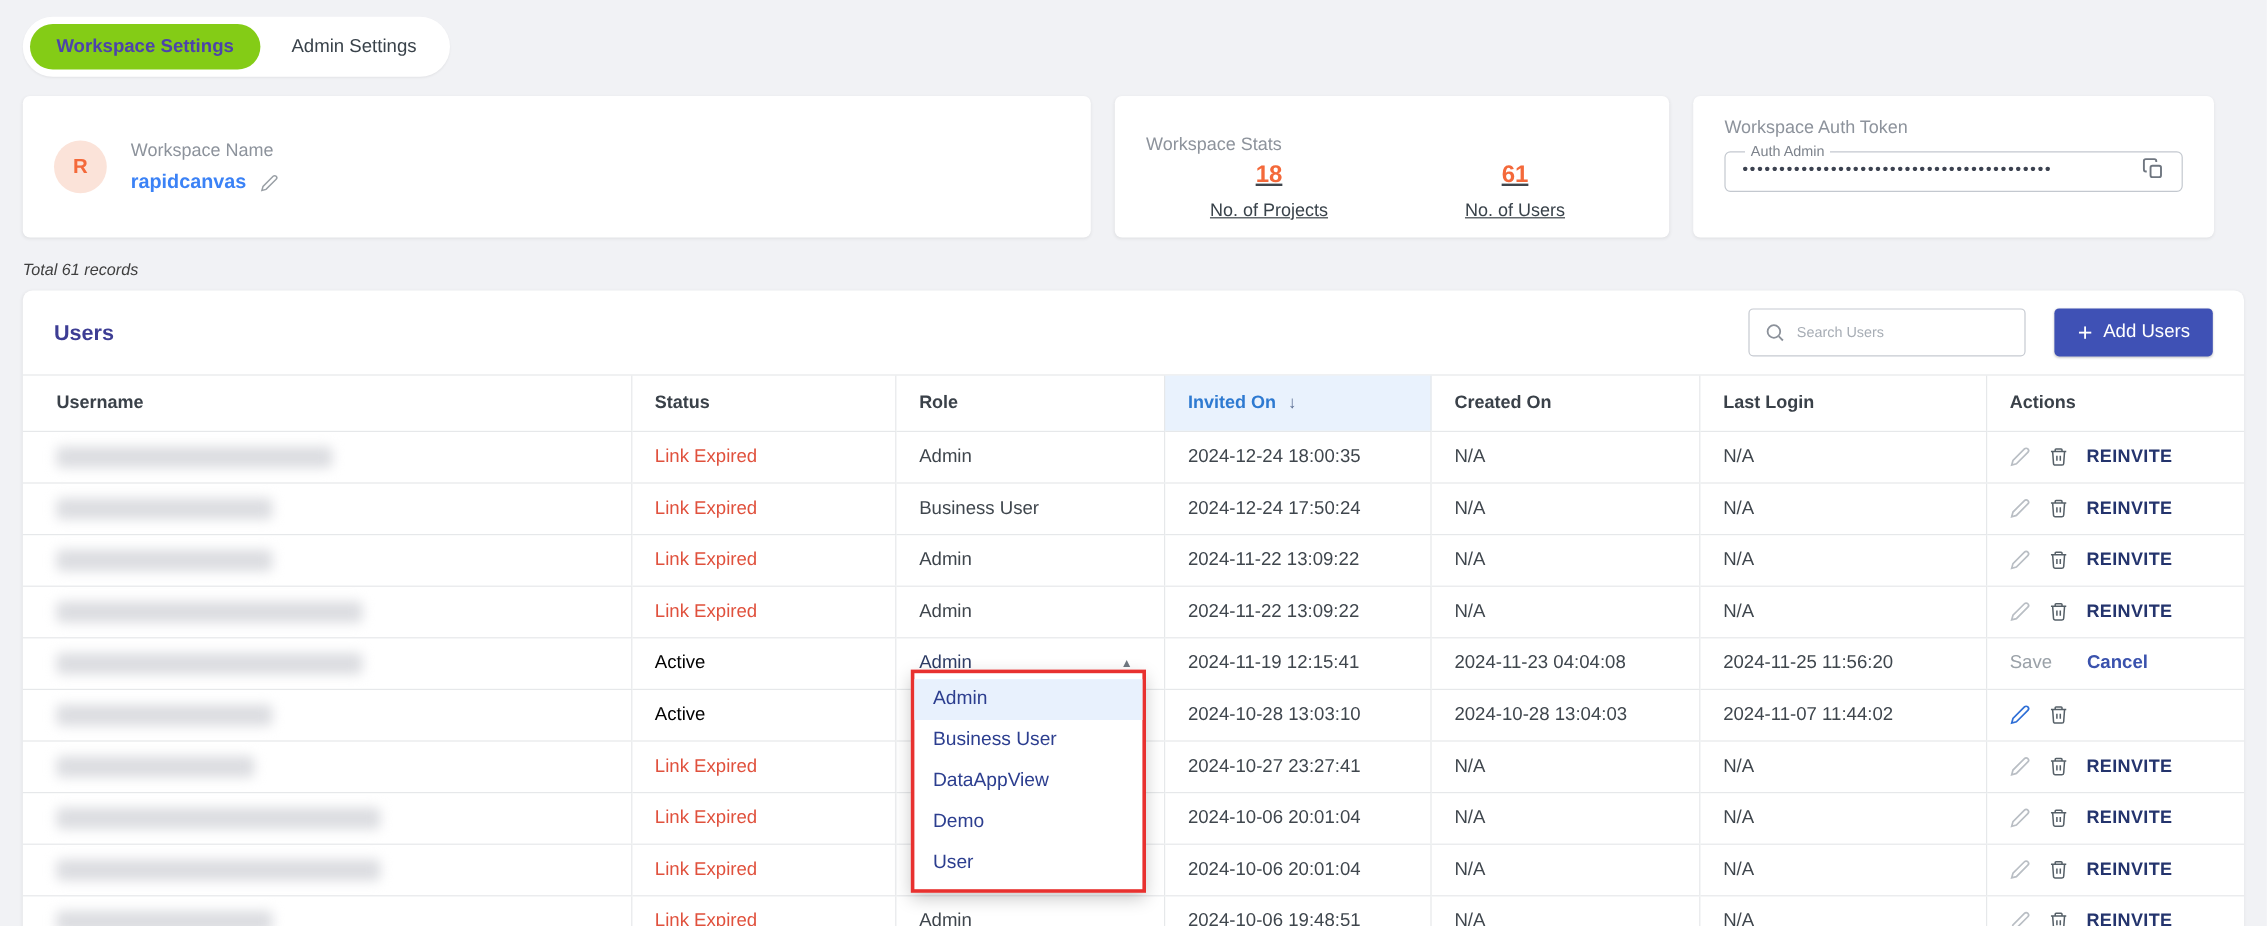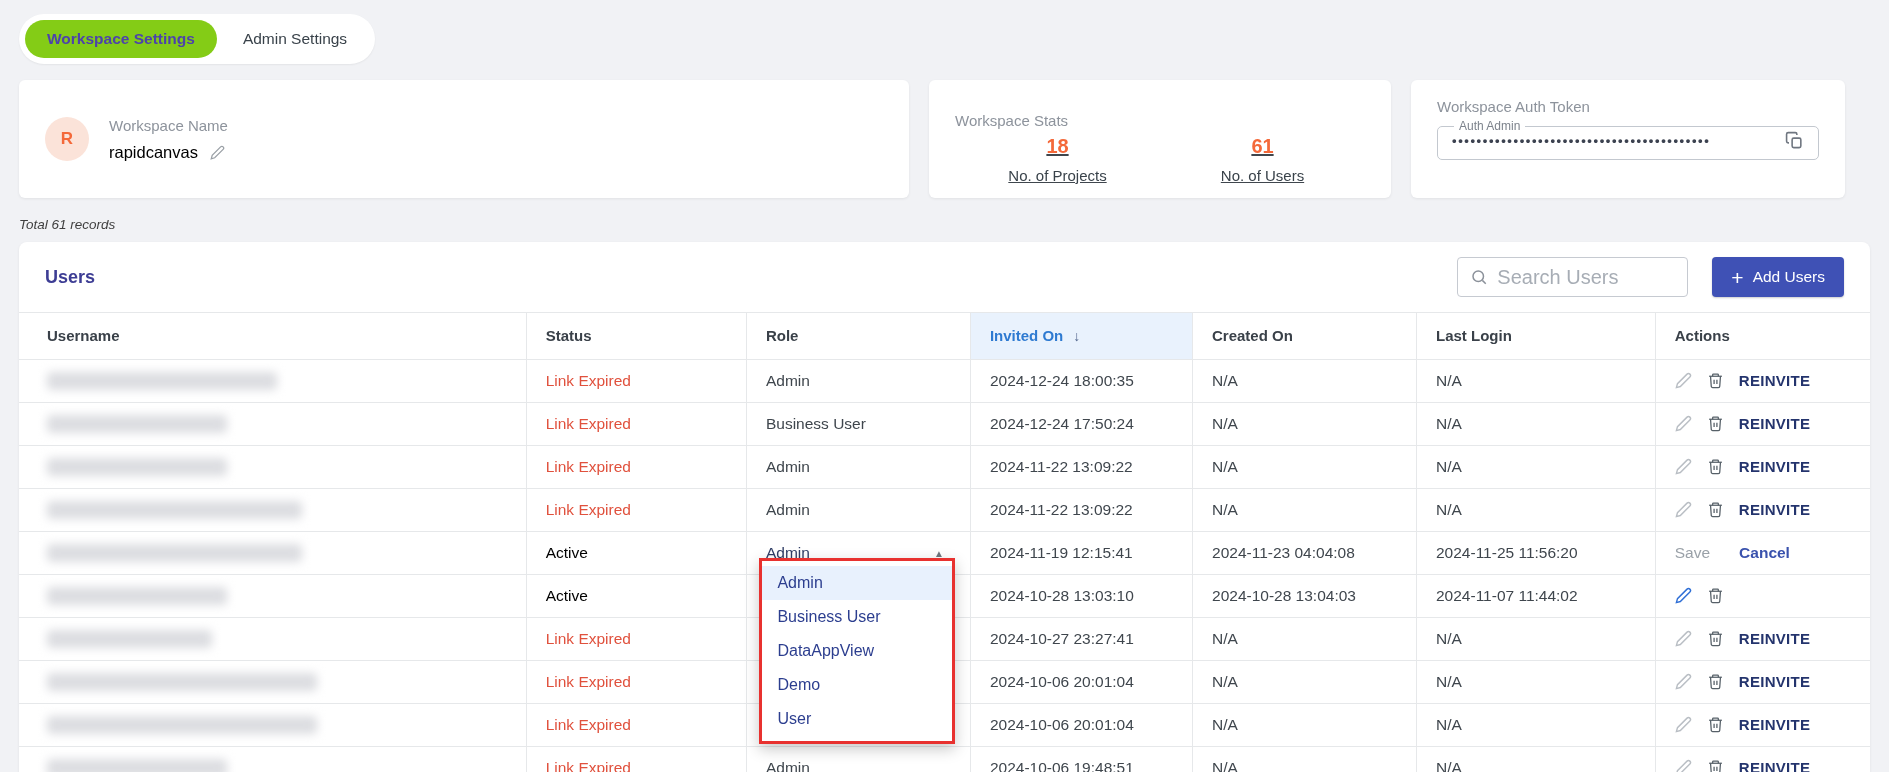--- a/index.html
+++ b/index.html
@@ -44,21 +44,21 @@
 
   .card-name { width: 890px; display: flex; align-items: center; gap: 20px; }
   .avatar {
     width: 44px; height: 44px; border-radius: 50%;
     background: #fbe3d9; color: #f4693a;
     font-weight: bold; font-size: 17px;
     display: flex; align-items: center; justify-content: center;
     flex-shrink: 0;
   }
   .name-row { display: flex; align-items: center; gap: 12px; margin-top: 9px; }
-  .ws-name { font-size: 16.5px; color: #000000; }
+  .ws-name { font-size: 16.5px; color: #3b82f6; font-weight: bold; }
   .edit-ws-icon { color: #9aa0a6; display: inline-flex; cursor: pointer; }
 
   .card-stats { width: 462px; }
   .stats-row { display: flex; margin-top: 6px; text-decoration: underline; }
   .stat { flex: 1; text-align: center; }
   .stat-value { color: #f4693a; font-size: 20px; font-weight: bold; }
   .stat-label { font-size: 15px; color: #39424a; margin-top: 9px; }
 
   .card-auth { width: 434px; padding-top: 18px; }
   .token-field {
@@ -93,21 +93,21 @@
   .users-title { font-size: 18px; color: #3d3d94; font-weight: bold; }
   .header-actions { display: flex; align-items: center; gap: 24px; }
   .search-box {
     display: flex; align-items: center; gap: 9px;
     width: 231px; height: 40px;
     border: 1px solid #c6cad1; border-radius: 4px;
     padding: 0 12px; background: #fff; color: #8b919a;
   }
   .search-box input {
     border: none; outline: none; width: 100%;
-    font-size: 20px; font-family: "Liberation Sans", sans-serif; color: #3f464d;
+    font-size: 12px; font-family: "Liberation Sans", sans-serif; color: #3f464d;
   }
   .search-box input::placeholder { color: #a7adb5; }
   .add-users-btn {
     display: flex; align-items: center; gap: 9px;
     height: 40px; padding: 0 19px;
     background: #3f51b5; color: #fff;
     border: none; border-radius: 4px;
     font-size: 15.5px; font-family: "Liberation Sans", sans-serif;
     cursor: pointer; box-shadow: 0 1px 2px rgba(0,0,0,.2);
   }

